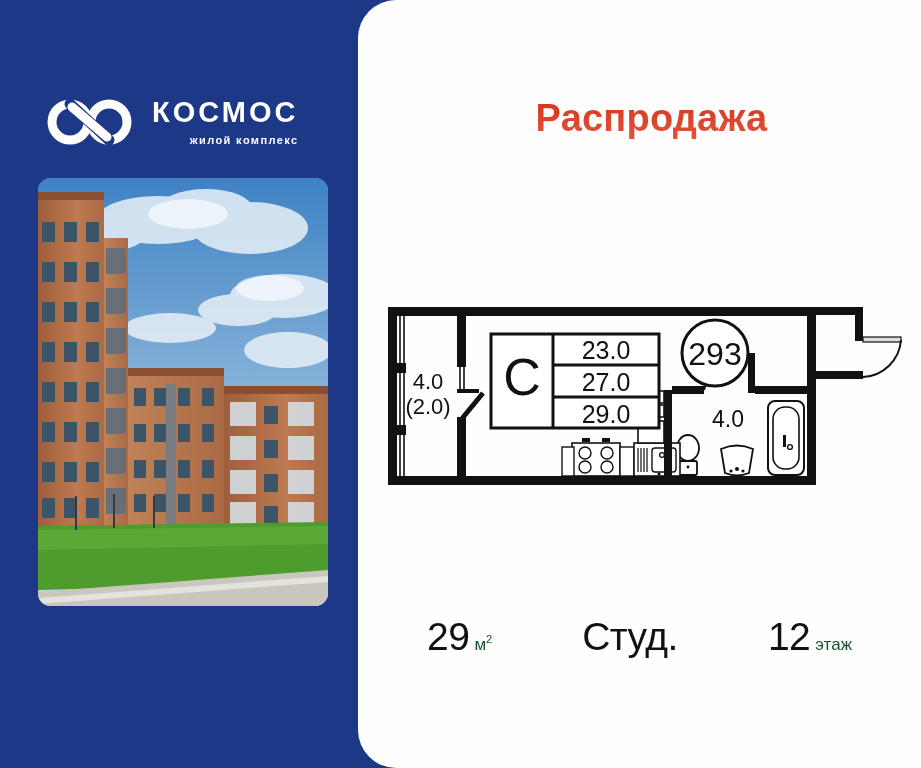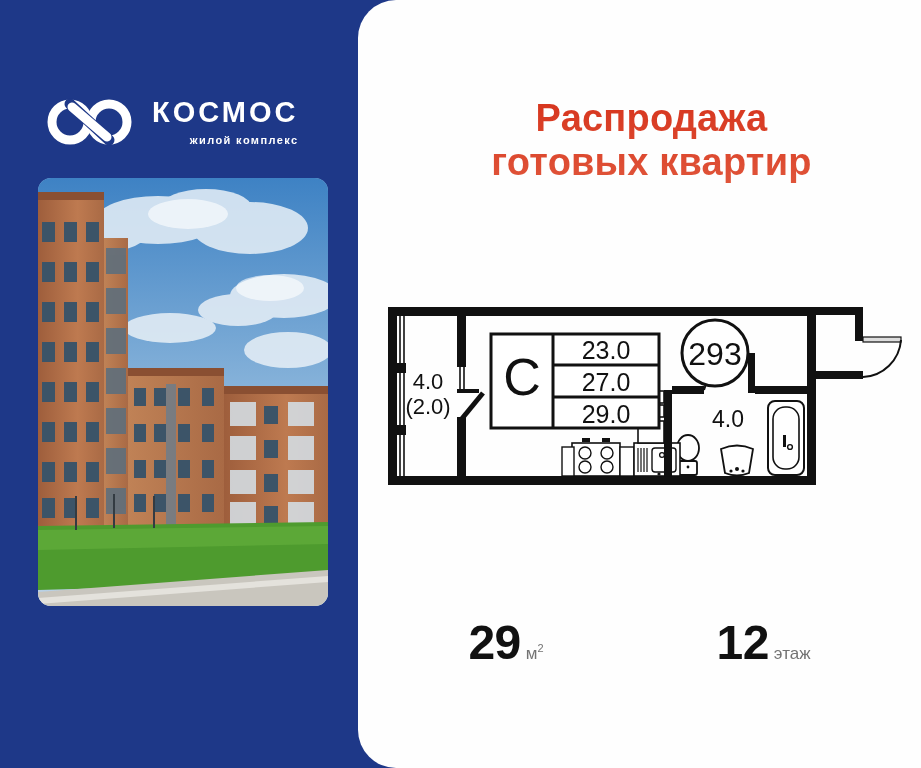--- a/index.html
+++ b/index.html
@@ -103,29 +103,29 @@
     left: 0; top: 615px;
     width: 563px;
     display: flex;
     align-items: baseline;
     justify-content: space-around;
     padding: 0 24px;
     box-sizing: border-box;
   }
   .stat { display: flex; align-items: baseline; }
   .stat-big {
-    font-size: 48px;
-    font-weight: bold;
+    font-size: 39px;
+    font-weight: normal;
     color: #111111;
     letter-spacing: -0.5px;
   }
   .stat-small {
     font-size: 17px;
     font-weight: normal;
-    color: #737373;
+    color: #14532d;
     margin-left: 5px;
   }
   .stat-small sup { font-size: 11px; }
 </style>
 </head>
 <body>
 
 <div id="root">
 
   <div class="blue-panel">
@@ -275,21 +275,20 @@
         </g>
       </svg>
     </div>
 
   </div>
 
   <div class="white-card">
 
     <div class="headline">
       <span>Распродажа</span><br>
-      <span>готовых квартир</span>
     </div>
 
     <div class="plan-wrap">
       <svg class="plan-svg" viewBox="0 0 530 230">
         <g stroke="#111111" fill="none">
 
           <rect x="78" y="22" width="362" height="9" fill="#111111" stroke="none"></rect>
 
           <rect x="431" y="22" width="9" height="178" fill="#111111" stroke="none"></rect>
 
@@ -409,18 +408,21 @@
         </g>
       </svg>
     </div>
 
     <div class="stats">
       <div class="stat">
         <span class="stat-big">29</span>
         <span class="stat-small"><span>м</span><sup>2</sup></span>
       </div>
       <div class="stat">
+        <span class="stat-big">Студ.</span>
+      </div>
+      <div class="stat">
         <span class="stat-big">12</span>
         <span class="stat-small">этаж</span>
       </div>
     </div>
   </div>
 </div>
 
 </body></html>

